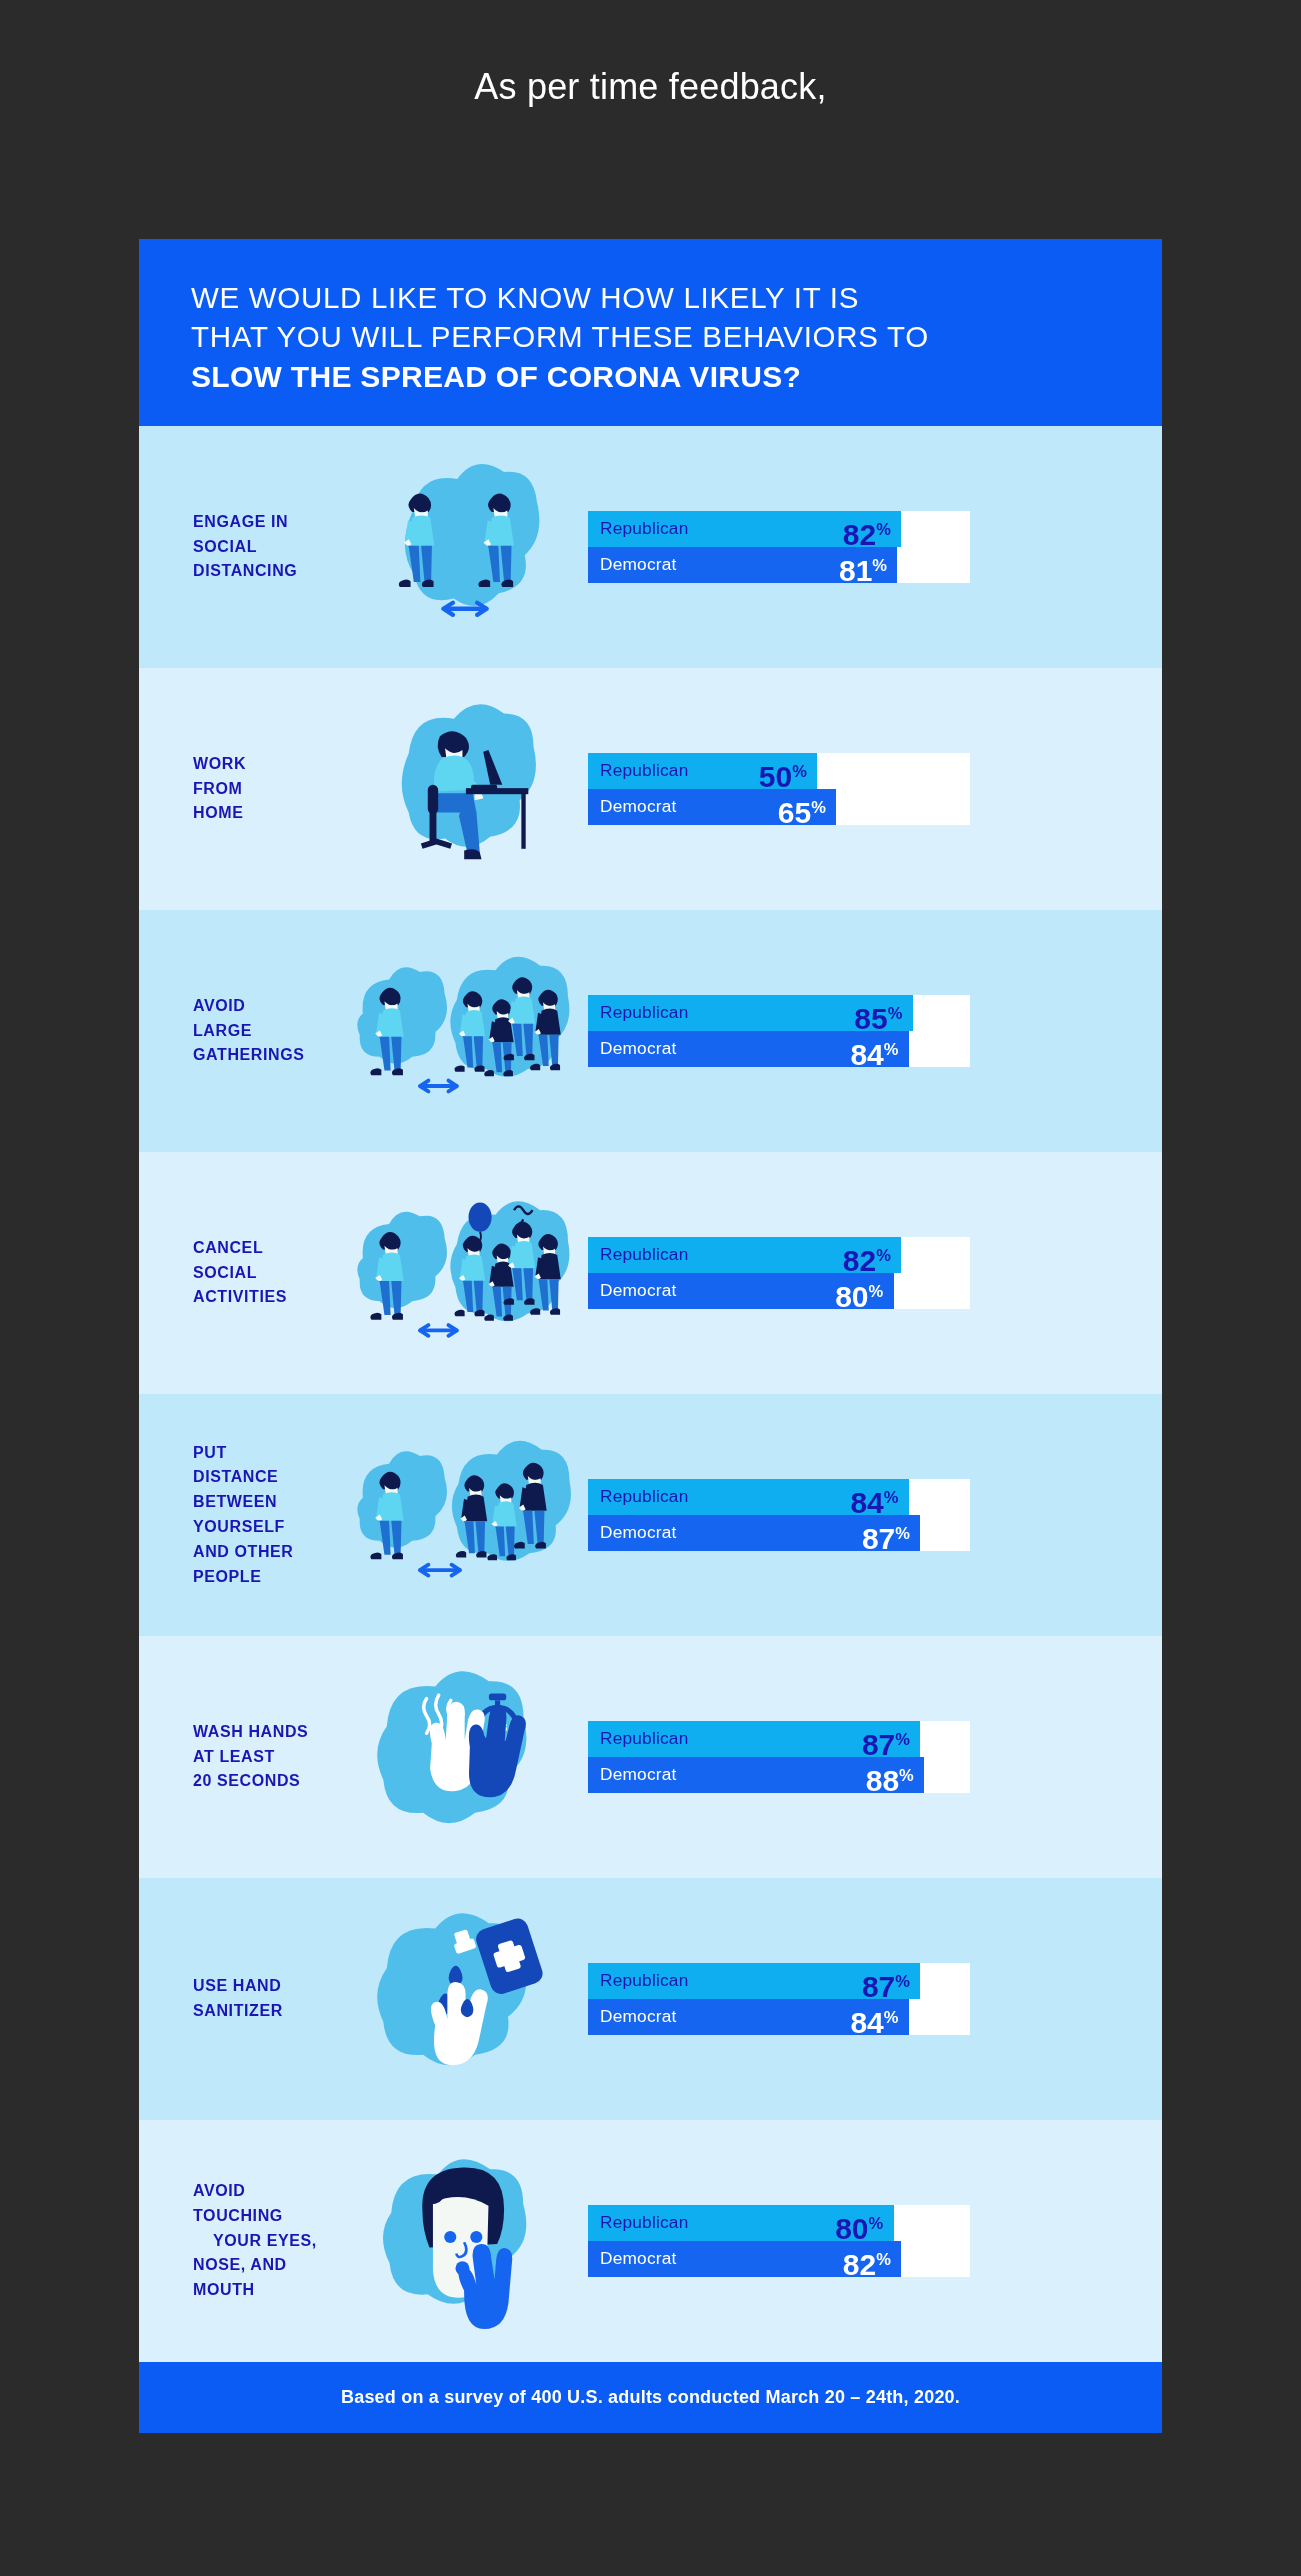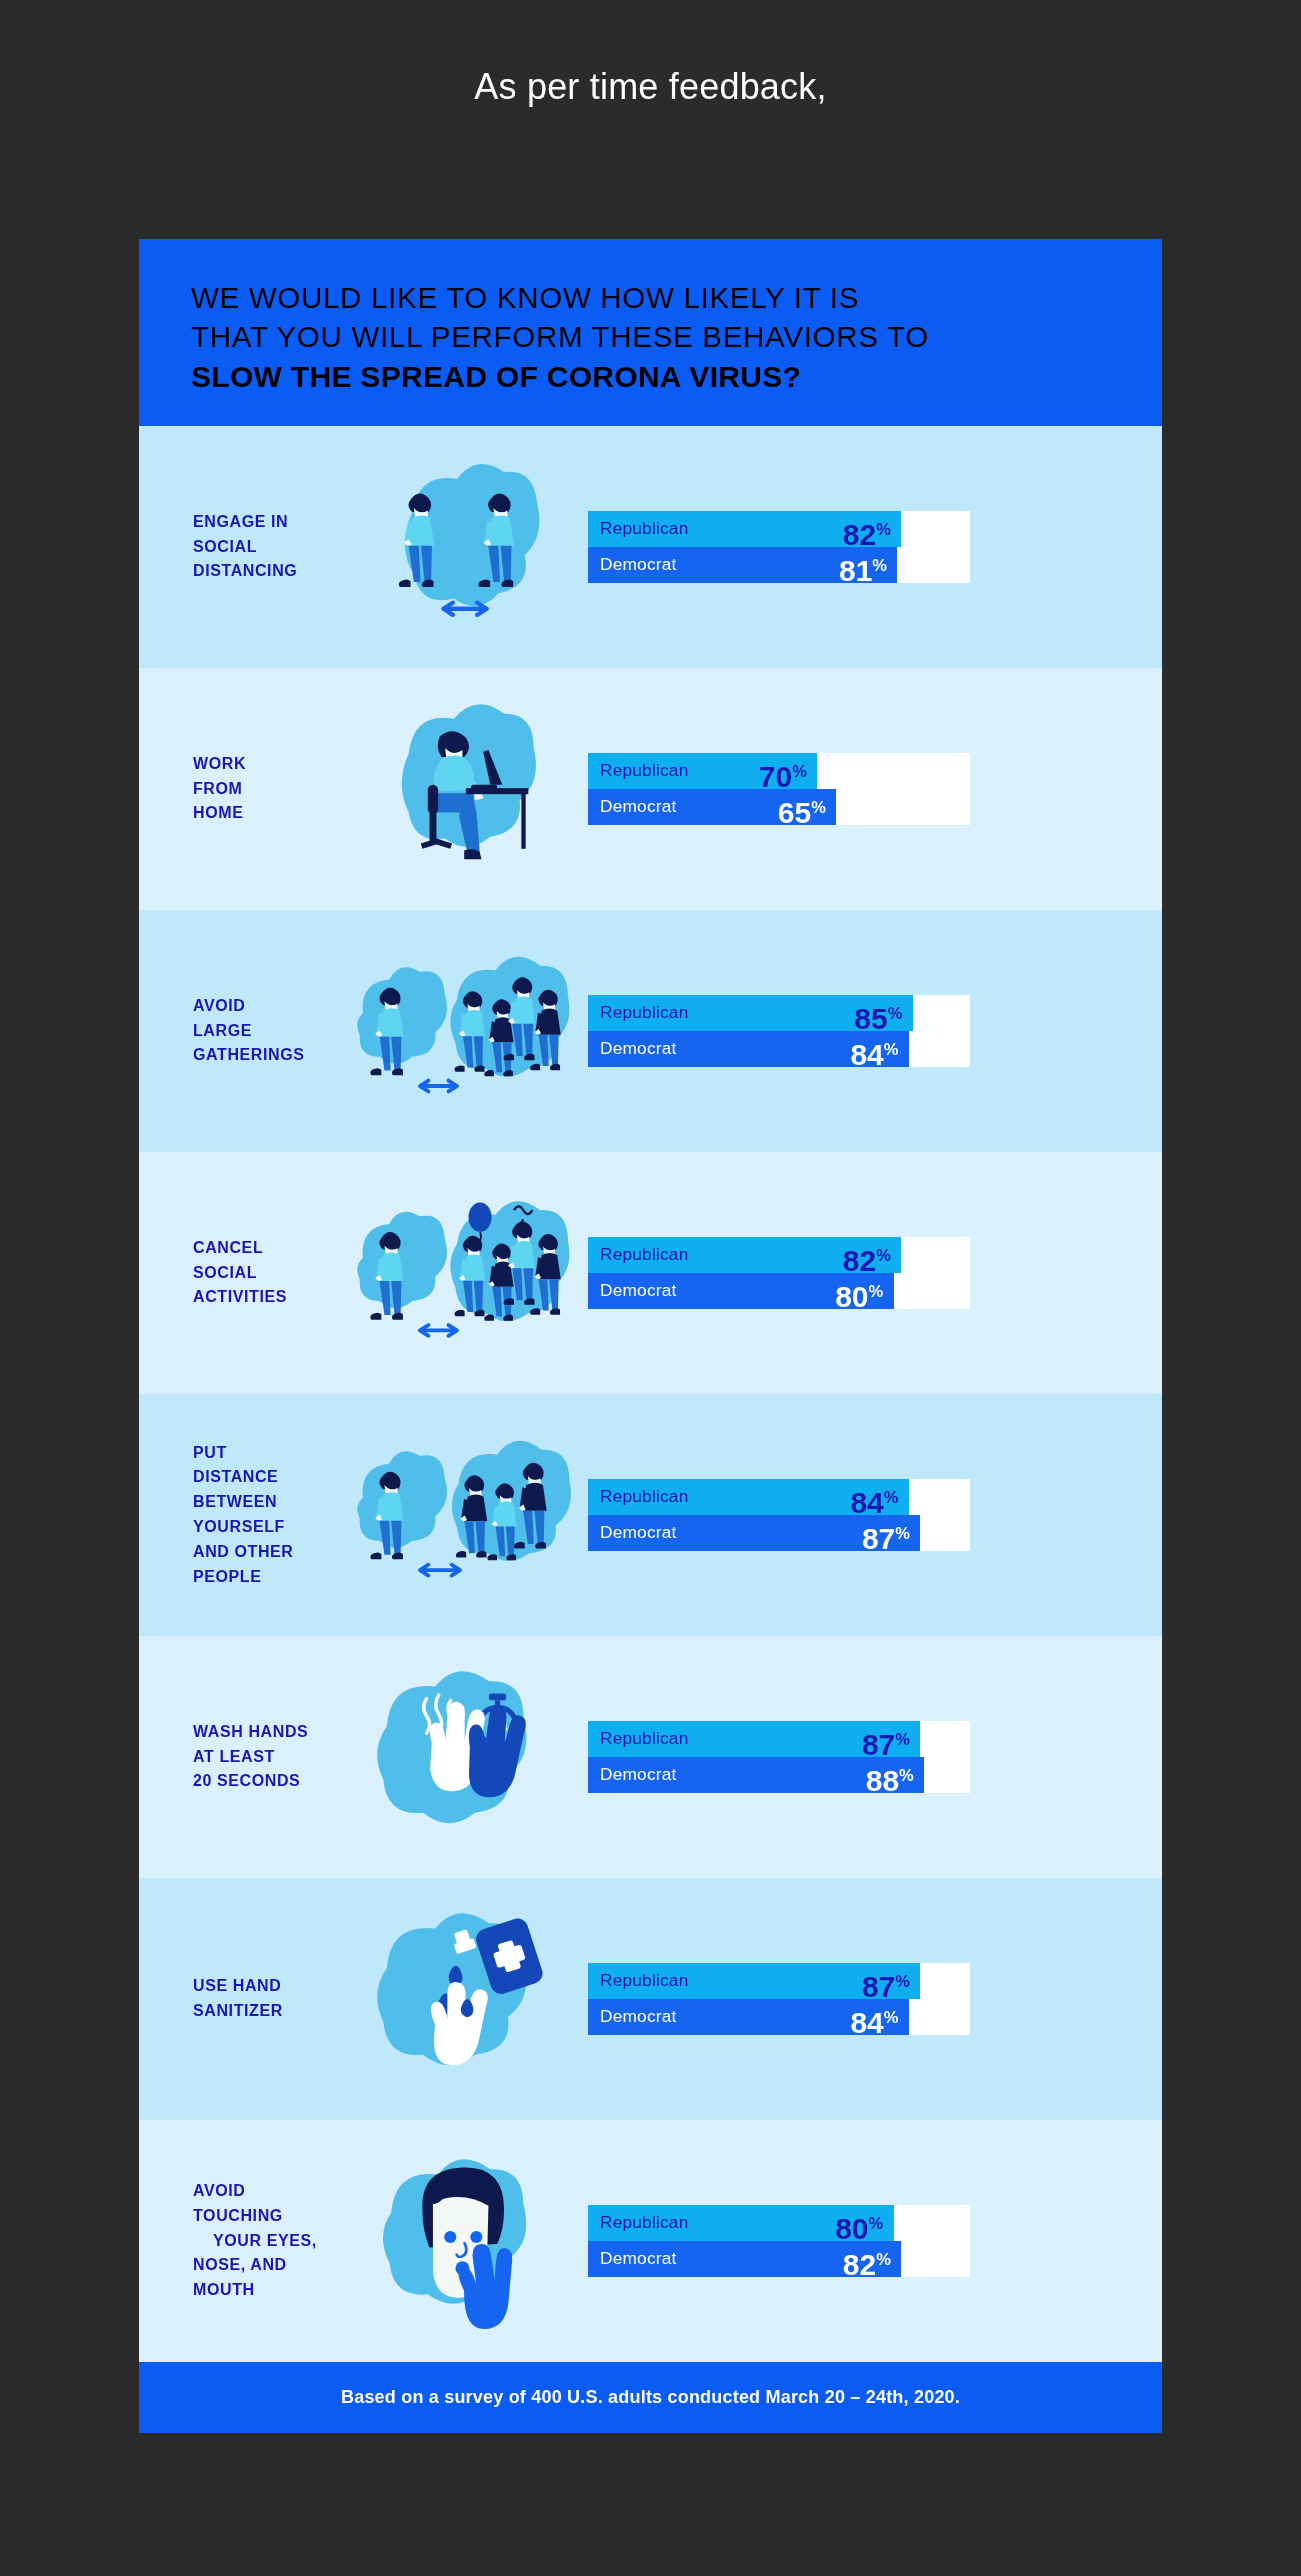--- a/index.html
+++ b/index.html
@@ -24,21 +24,21 @@
     position:absolute; left:139px; top:239px;
     width:1023px; height:2194px;
     background:#DAF0FC; overflow:hidden;
   }
 
   
   .card-header {
     background:#0A5CF5; padding:40px 52px 29.5px 52px;
   }
   .hdr-line {
-    display:block; color:#000000; text-transform:uppercase;
+    display:block; color:#ffffff; text-transform:uppercase;
     font-size:29.5px; line-height:1.32; letter-spacing:0.7px;
     font-weight:300;
   }
   .hdr-line.strong { font-weight:800; letter-spacing:0.3px; font-size:30px; }
 
   
   .row {
     display:flex; align-items:center;
     padding:0 0 0 54px; position:relative;
   }
@@ -192,21 +192,21 @@
       <rect x="58" y="60" width="30" height="6" rx="2" fill="#0E1A4D"></rect>
       <path d="M78 20 l16 40 l-14 0 l-8 -38z" fill="#0E1A4D"></path>
     </g>
           </svg>
         </div>
         <div class="row-bars">
           <div class="track">
             <div class="bar rep" style="width: 60%;">
               <span class="bar-name">Republican</span>
               <span class="bar-val">
-                <span>70</span>
+                <span>50</span>
                 <span class="pct">%</span>
               </span>
             </div>
             <div class="bar dem" style="width: 65%;">
               <span class="bar-name">Democrat</span>
               <span class="bar-val">
                 <span>65</span>
                 <span class="pct">%</span>
               </span>
             </div>

